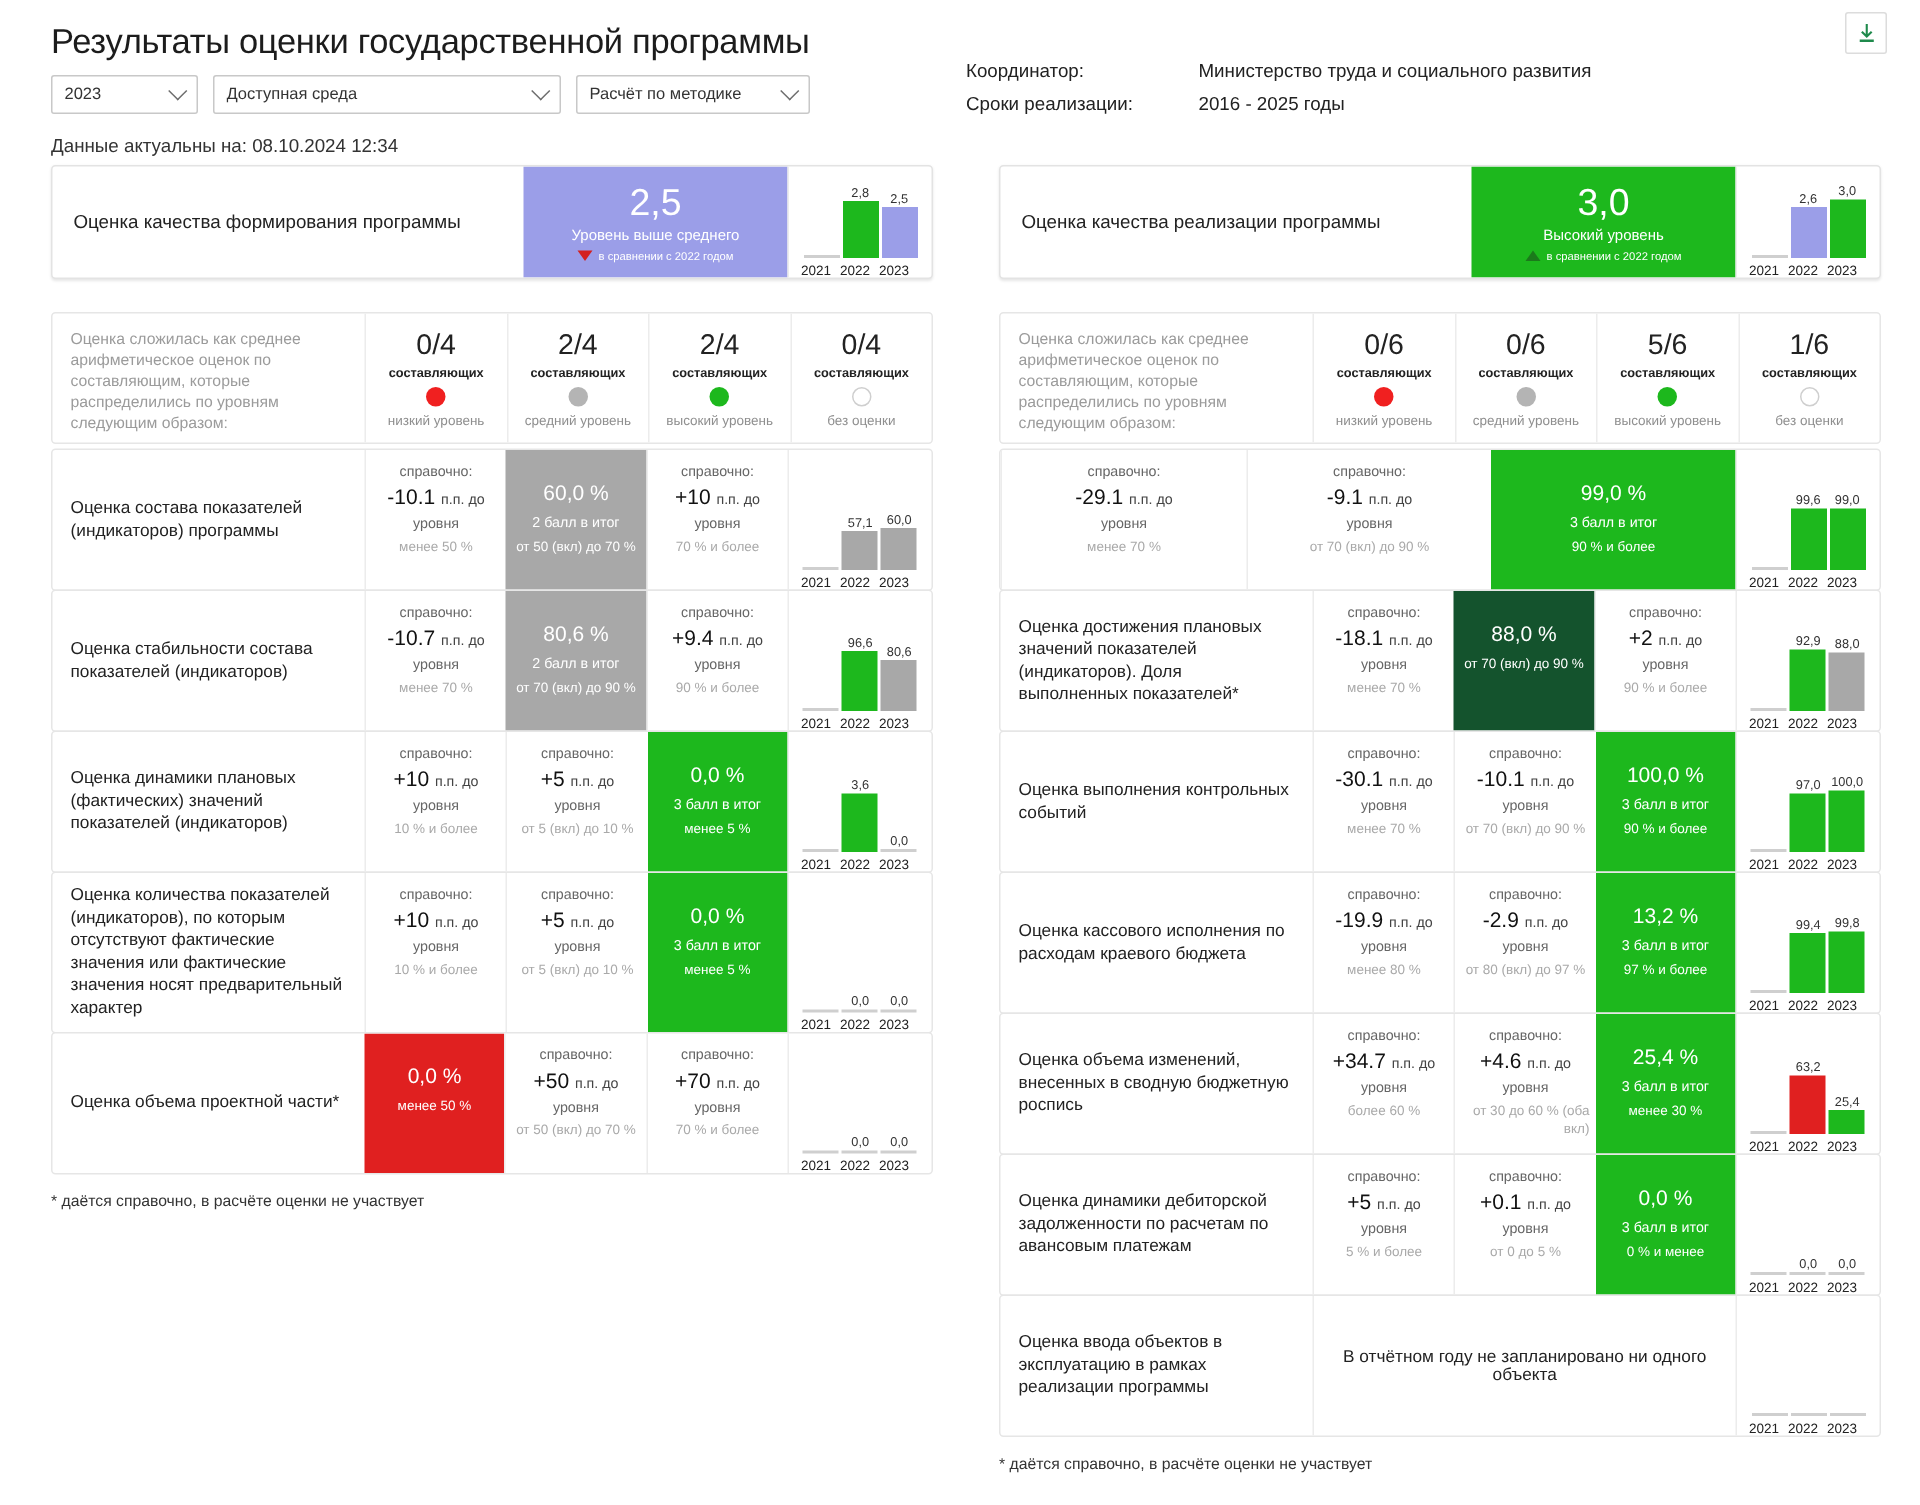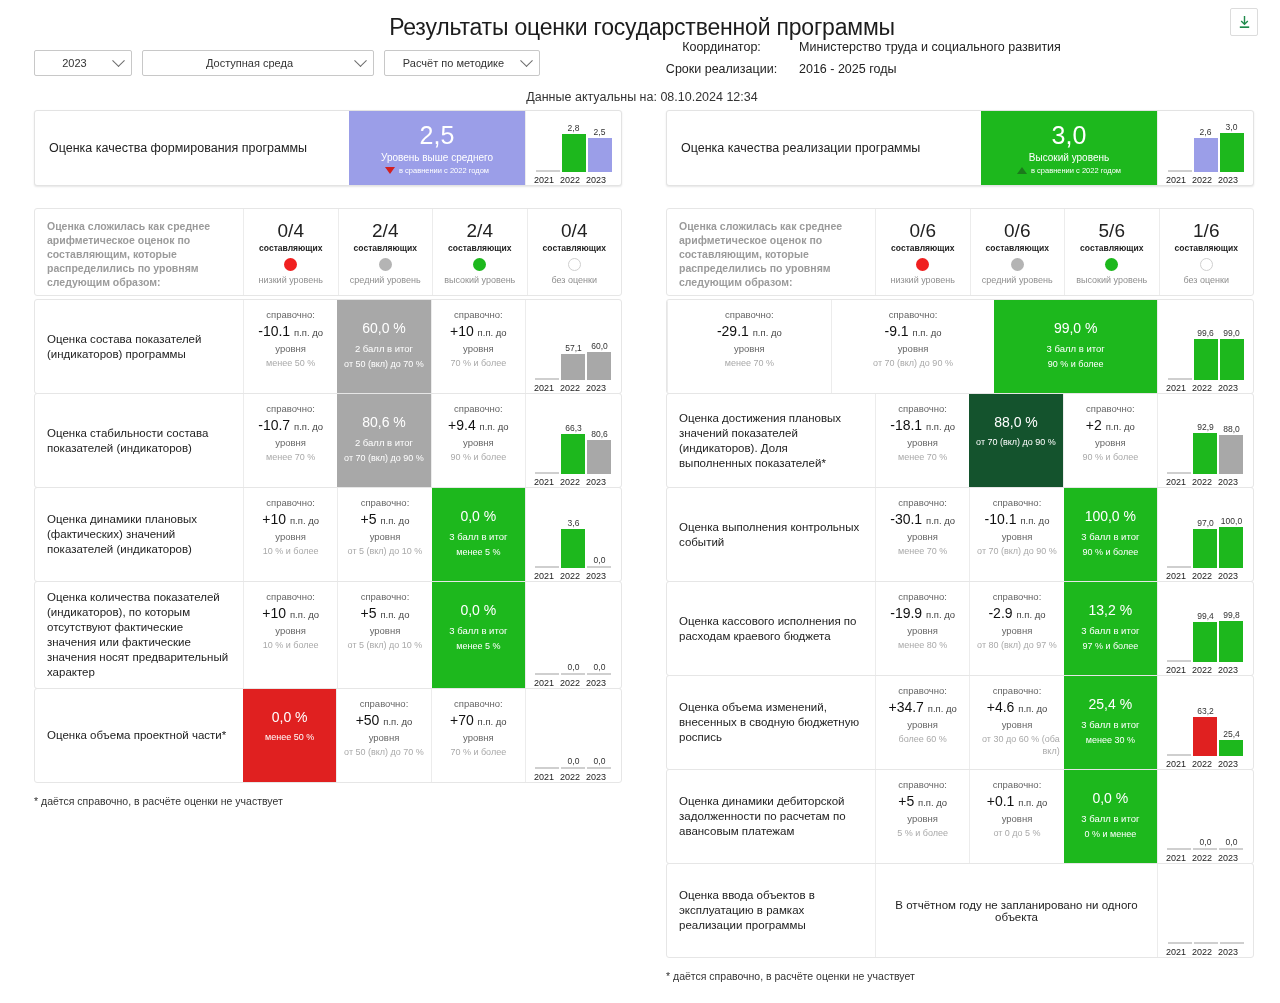--- a/index.html
+++ b/index.html
@@ -7,21 +7,21 @@
   body {
     width:1280px; height:1003px;
     background:#ffffff;
     font-family:"Liberation Sans", sans-serif;
     color:#2d2d2d;
     overflow:hidden;
     position:relative;
   }
 
   
-  #header { position:relative; padding:12px 30px 0 34px;text-align:center; }
+  #header { position:relative; padding:12px 30px 0 34px; }
   #page-title {
     font-size:23px; font-weight:400; color:#1c1c1c;
     letter-spacing:-0.2px; margin:0 0 8px 0; line-height:30px;
   }
   #filters { display:flex; gap:10px; align-items:center; }
   .select {
     height:26px; border:1px solid #c8c8c8; background:#fff;
     border-radius:2px; display:flex; align-items:center;
     padding:0 8px; font-size:11px; color:#333;
     position:relative; cursor:pointer;
@@ -93,21 +93,21 @@
   .mini-axis { display:flex; justify-content:flex-start; border-top:0; font-size:9px; color:#222; padding-top:1px; }
   .mini-axis span { width:26px; text-align:center; }
 
   
   .levels-card {
     display:flex; background:#fff; border:1px solid #e6e6e6;
     border-radius:3px; margin-bottom:4px; height:88px; overflow:hidden;
   }
   .levels-desc {
     width:208px; padding:10px 12px; font-size:10.5px;
-    line-height:14px; color:#9b9b9b;font-weight:bold;
+    line-height:14px; color:#9b9b9b;
   }
   .level-cell {
     flex:1; border-left:1px solid #ececec; display:flex;
     flex-direction:column; align-items:center; justify-content:center;
     padding:6px 2px;
   }
   .level-frac { font-size:19px; color:#222; line-height:22px; }
   .level-sub  { font-size:8.5px; color:#222; font-weight:bold; margin-top:1px; }
   .level-dot  { width:13px; height:13px; border-radius:50%; margin:5px 0 4px; }
   .level-name { font-size:9px; color:#8f8f8f; }
@@ -305,21 +305,21 @@
         <div class="m-delta">+9.4 <span class="unit">п.п. до</span></div>
         <div class="m-lvlword">уровня</div>
         <div class="m-thresh">90 % и более</div>
       </div>
       <div class="mini">
         <div class="mini-bars">
           <div class="mini-col">
             <div class="bar empty"></div>
           </div>
           <div class="mini-col">
-            <div class="mini-val">66,3</div>
+            <div class="mini-val">96,6</div>
             <div class="bar" style="height:40px;background:#1db81d"></div>
           </div>
           <div class="mini-col">
             <div class="mini-val">80,6</div>
             <div class="bar" style="height:34px;background:#a8a8a8"></div>
           </div>
         </div>
         <div class="mini-axis">
           <span>2021</span>
           <span>2022</span>

